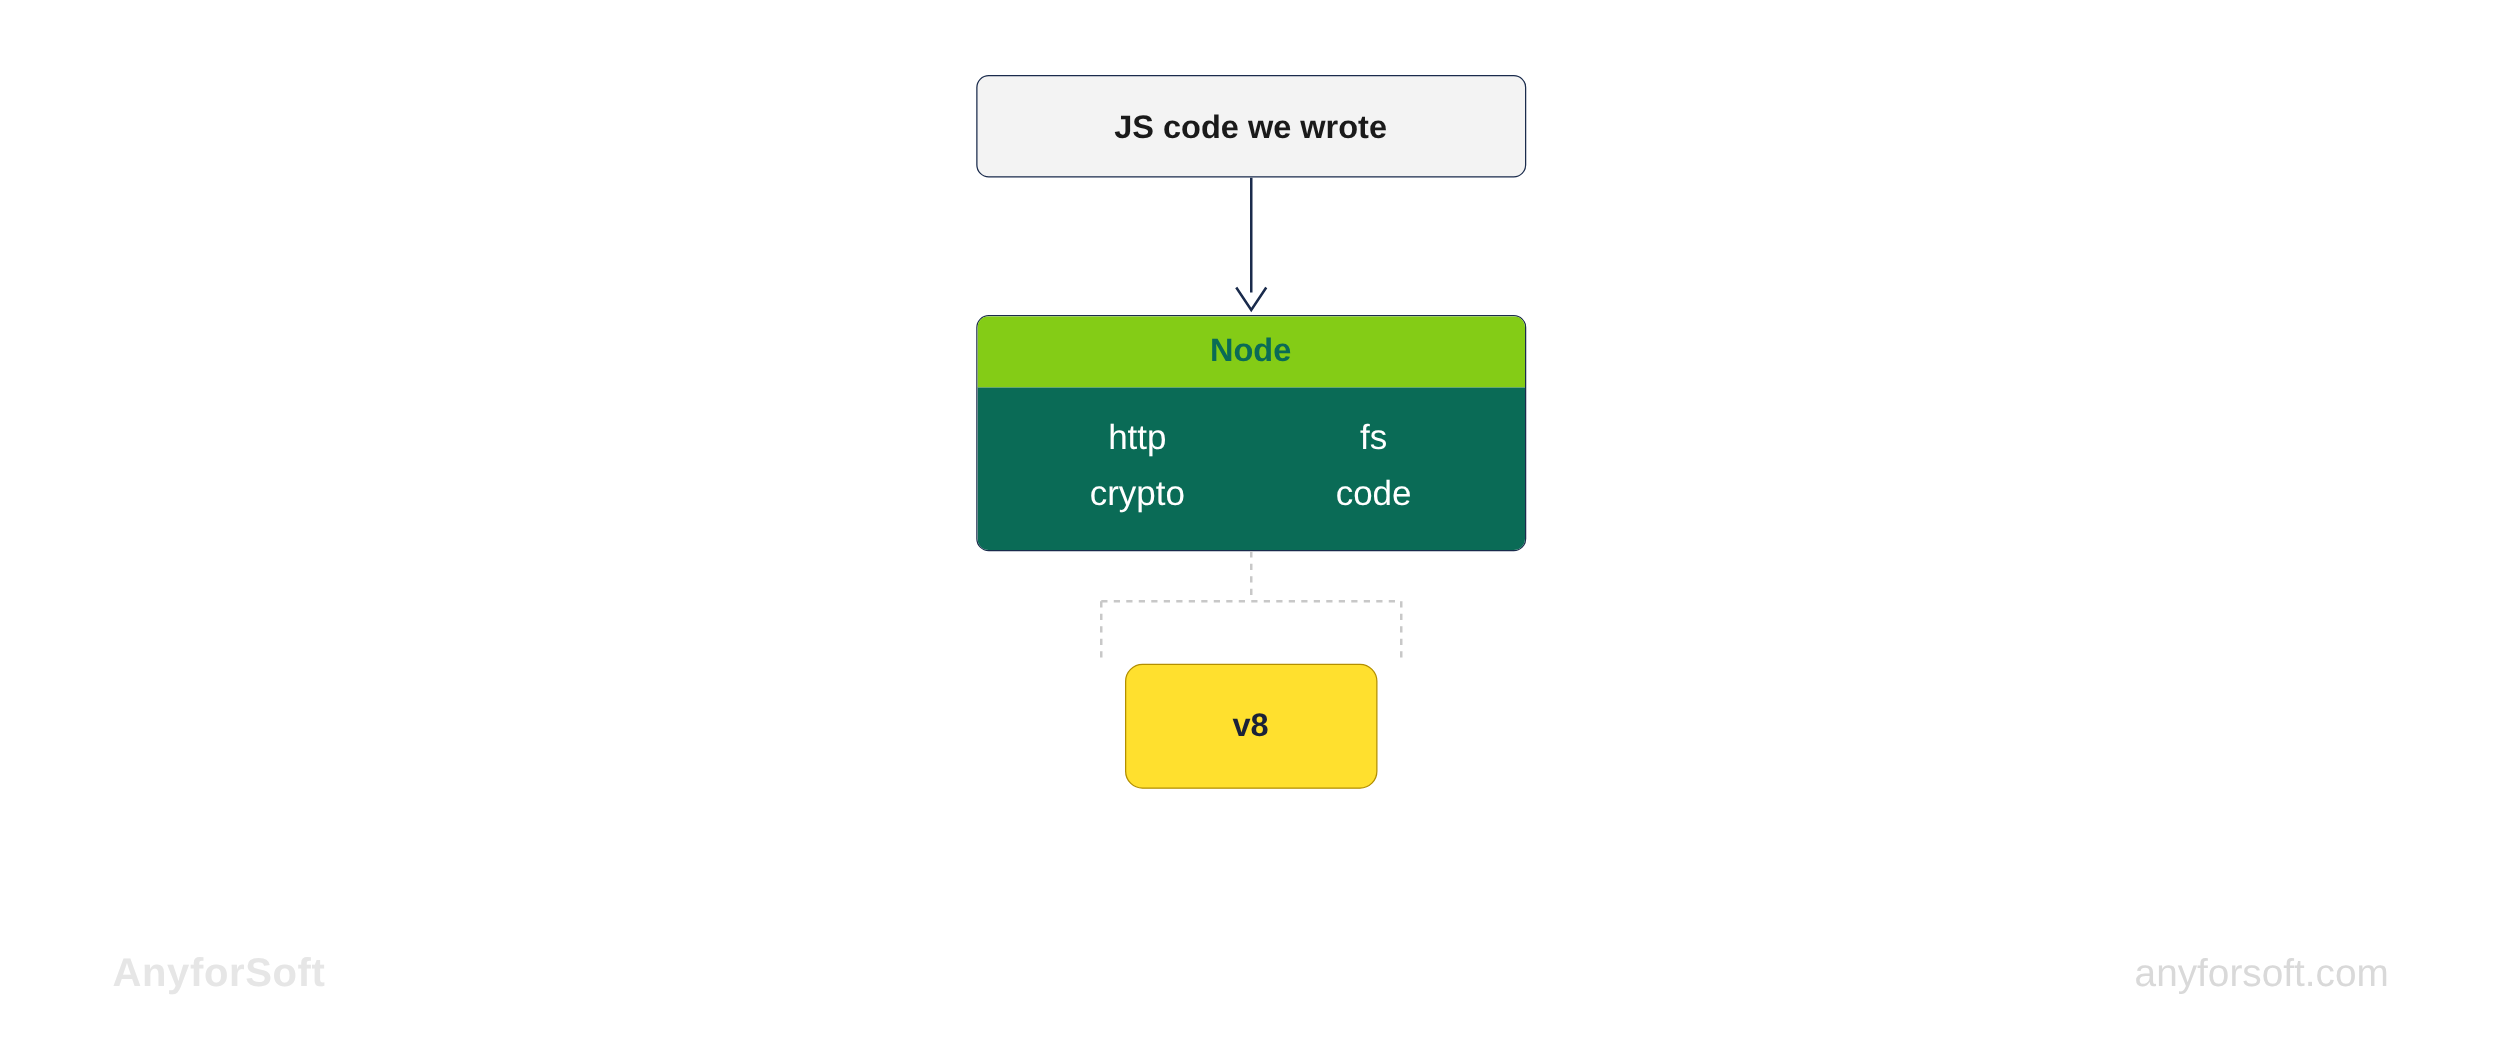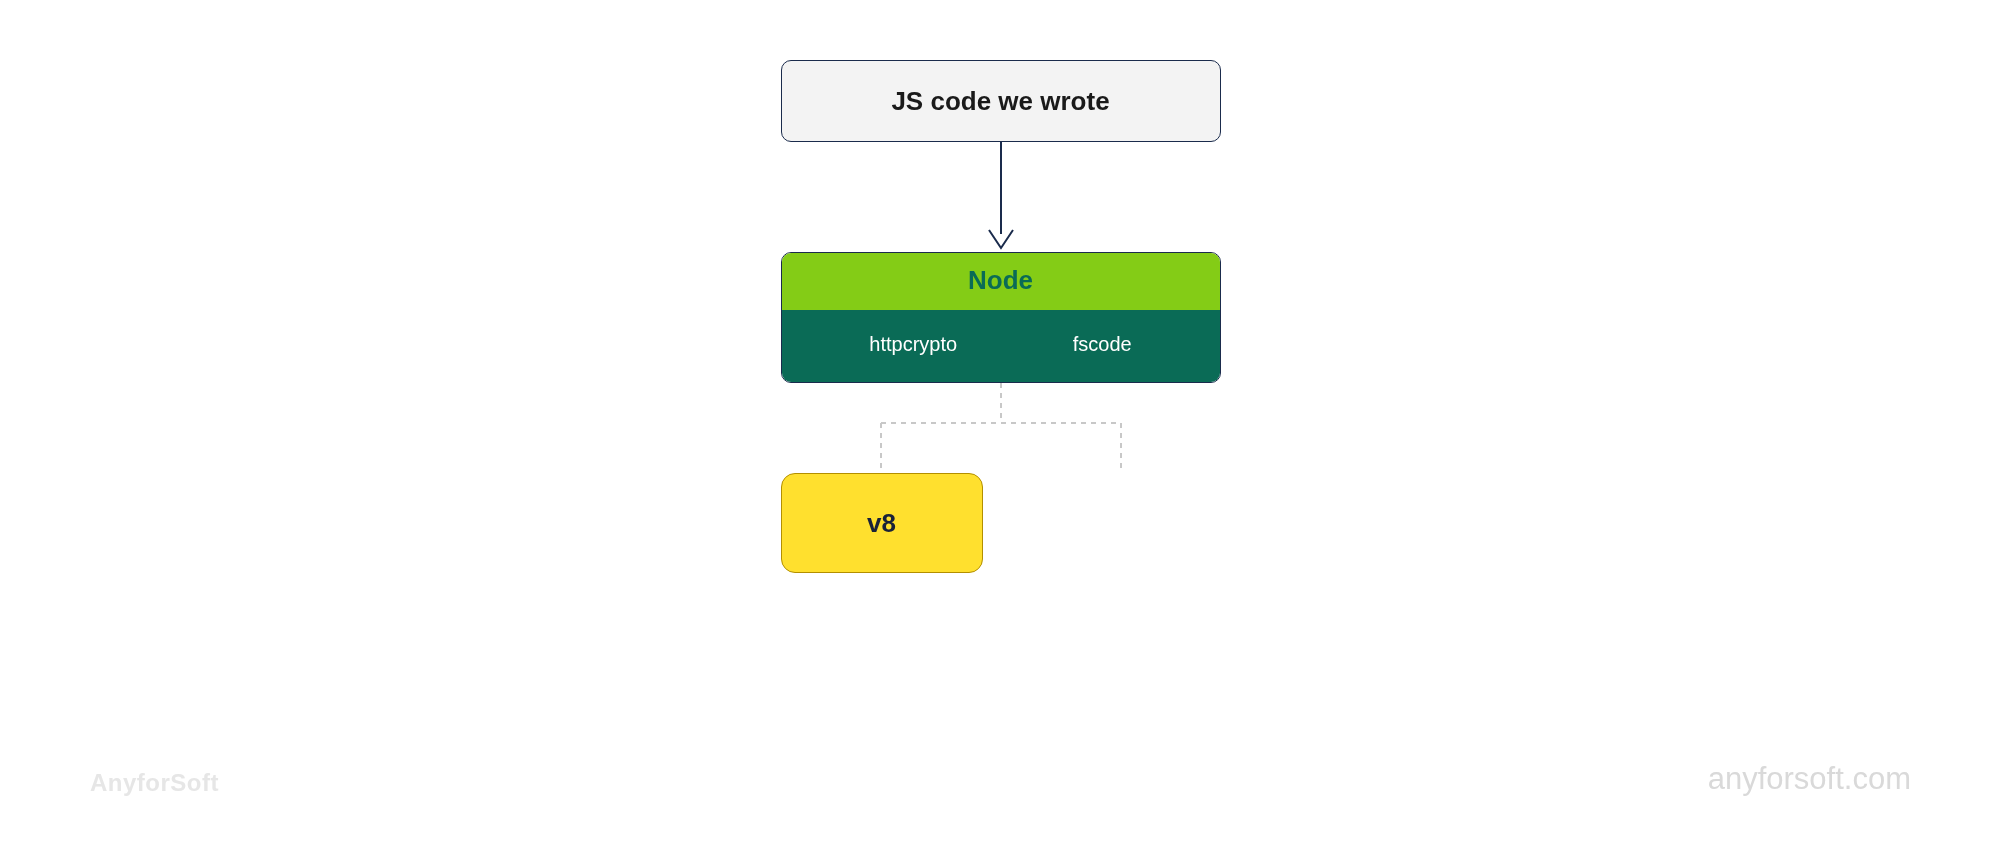--- a/index.html
+++ b/index.html
@@ -68,37 +68,37 @@
   .node-body {
     background: #0a6b56;
     color: #ffffff;
     display: flex;
     justify-content: space-around;
     padding: 18px 30px 22px 30px;
   }
 
   .node-col {
     display: flex;
-    flex-direction: row;
+    flex-direction: column;
     align-items: center;
-    font-size: 20px;
+    font-size: 28px;
     line-height: 1.6;
     font-weight: 400;
   }
 
   .dashed-connector {
     width: 440px;
     height: 90px;
     position: relative;
   }
 
   .deps-row {
     width: 440px;
     display: flex;
-    justify-content: flex-start;
+    justify-content: center;
   }
 
   .dep-box {
     width: 200px;
     height: 98px;
     border: 1.5px solid #b38f00;
     border-radius: 14px;
     display: flex;
     align-items: center;
     justify-content: center;
@@ -112,21 +112,21 @@
   }
 
   .dep-libuv {
     background: #f6c700;
   }
 
   .footer-left {
     position: absolute;
     left: 90px;
     bottom: 46px;
-    font-size: 24px;
+    font-size: 32px;
     font-weight: 600;
     color: #e6e6e6;
     letter-spacing: 0.5px;
   }
 
   .footer-right {
     position: absolute;
     right: 90px;
     bottom: 46px;
     font-size: 31px;

